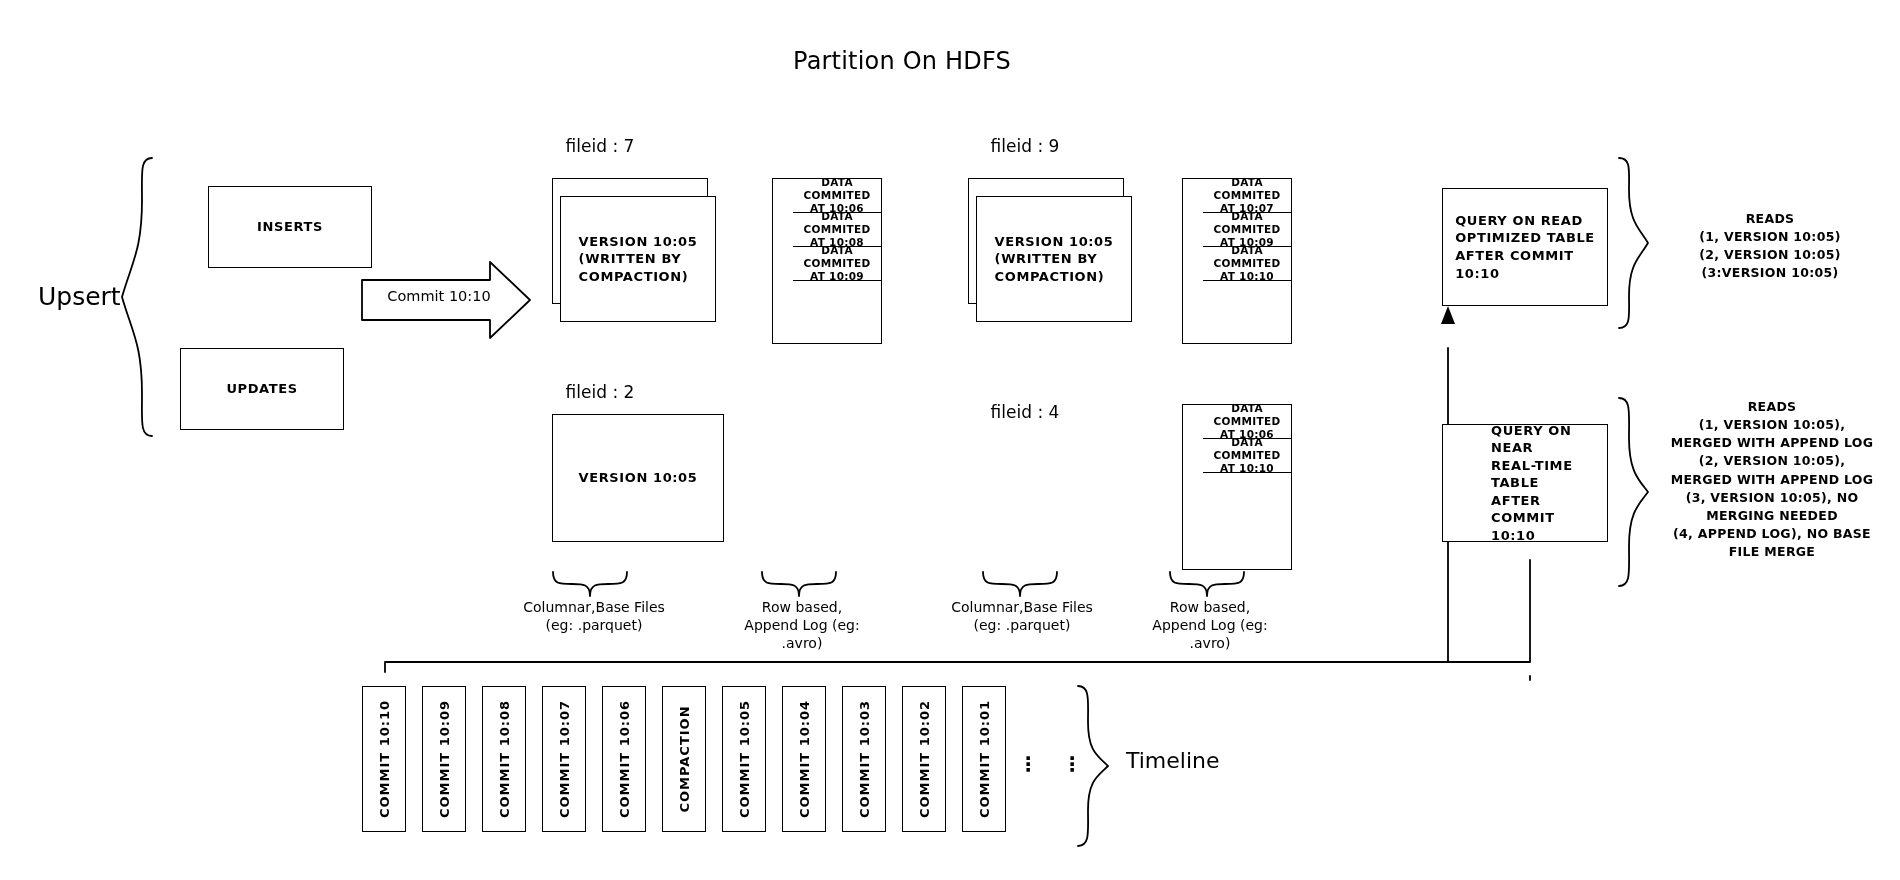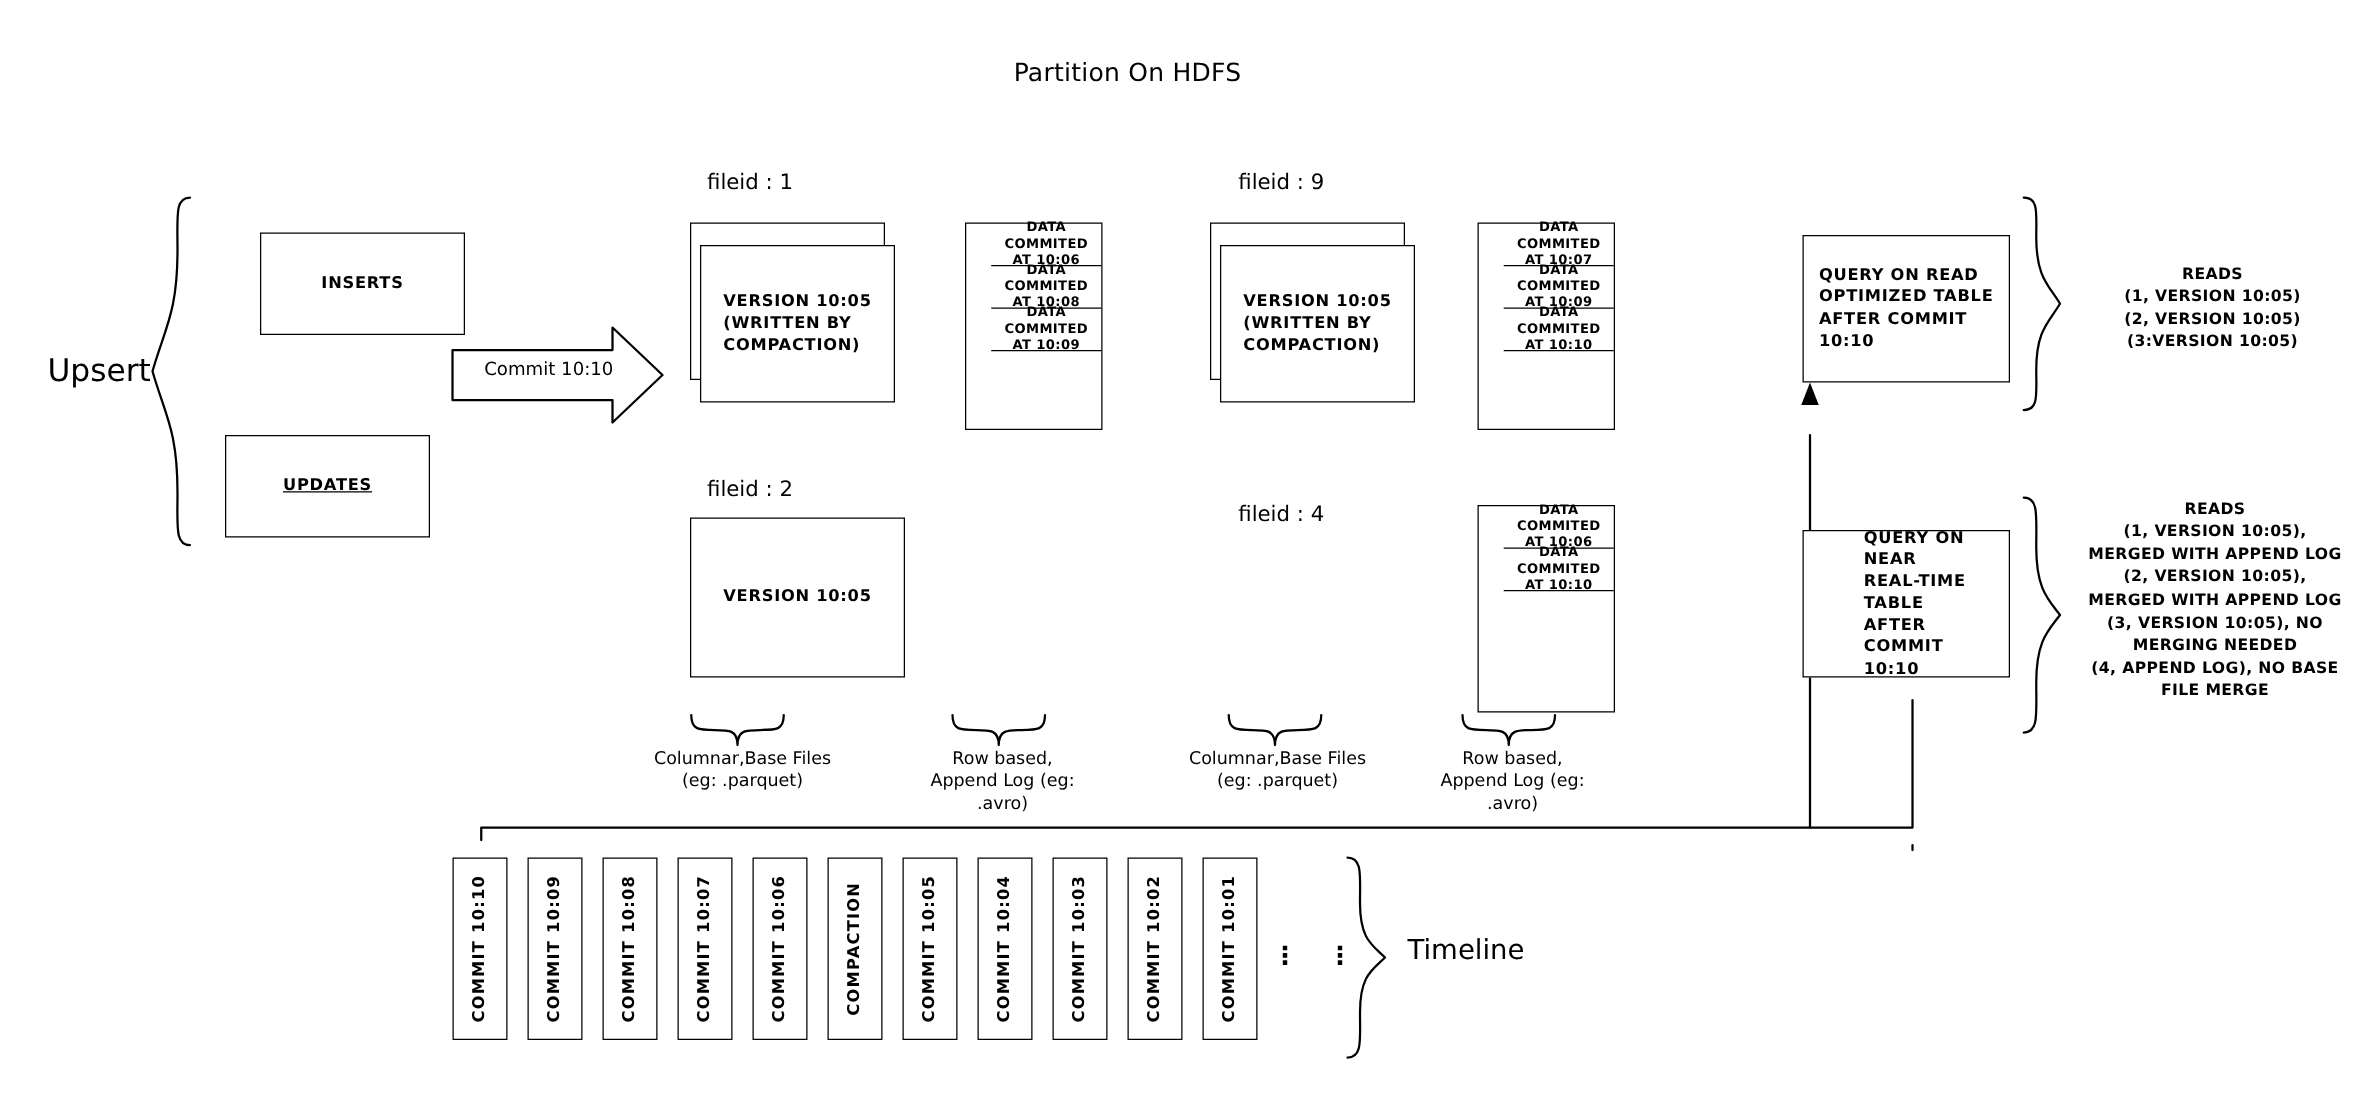--- a/index.html
+++ b/index.html
@@ -20,21 +20,21 @@
     left: 0; top: 0;
     width: 1900px;
     height: 880px;
   }
   .abs { position: absolute; }
 
   
   #title {
     left: 0; top: 46px; width: 1804px;
     text-align: center;
-    font-size: 20px;
+    font-size: 24px;
     letter-spacing: 0.2px;
   }
 
   
   .lbl {
     font-size: 15px;
     line-height: 1.25;
     text-align: center;
     white-space: pre-line;
   }
@@ -65,21 +65,21 @@
     text-transform: uppercase;
     text-align: center;
   }
 
   
   #upsert-label {
     left: 38px; top: 282px;
     font-size: 25px;
   }
   #inserts-box { left: 180px; top: 186px; width: 164px; height: 82px; margin-left: 28px; }
-  #updates-box { left: 180px; top: 348px; width: 164px; height: 82px; text-decoration: underline; }
+  #updates-box { left: 180px; top: 348px; width: 164px; height: 82px; }
 
   
   #commit-arrow-text {
     left: 364px; top: 288px;
     width: 150px;
     font-size: 14.5px;
     text-align: center;
     z-index: 3;
   }
 
@@ -232,21 +232,21 @@
 
   <div class="abs lbl" id="title">Partition On HDFS</div>
 
   <div class="abs" id="upsert-label">Upsert</div>
 
   <div class="abs box caps" id="inserts-box">INSERTS</div>
   <div class="abs box caps" id="updates-box">UPDATES</div>
 
   <div class="abs" id="commit-arrow-text">Commit 10:10</div>
 
-  <div class="abs fileid" style="left:520px; top:136px; width:160px;">fileid : 1</div>
+  <div class="abs fileid" style="left:520px; top:136px; width:160px;">fileid : 7</div>
   <div class="stackwrap">
     <div class="stack-back" style="left:552px; top:178px; width:156px; height:126px;"></div>
     <div class="stack-front caps" style="left:560px; top:196px; width:156px; height:126px;">VERSION 10:05
 (WRITTEN BY
 COMPACTION)</div>
   </div>
 
   <div class="logcol" style="left:772px; top:178px; width:110px; height:166px;">
     <div class="logrow small-caps">DATA COMMITED
 AT 10:06</div>

